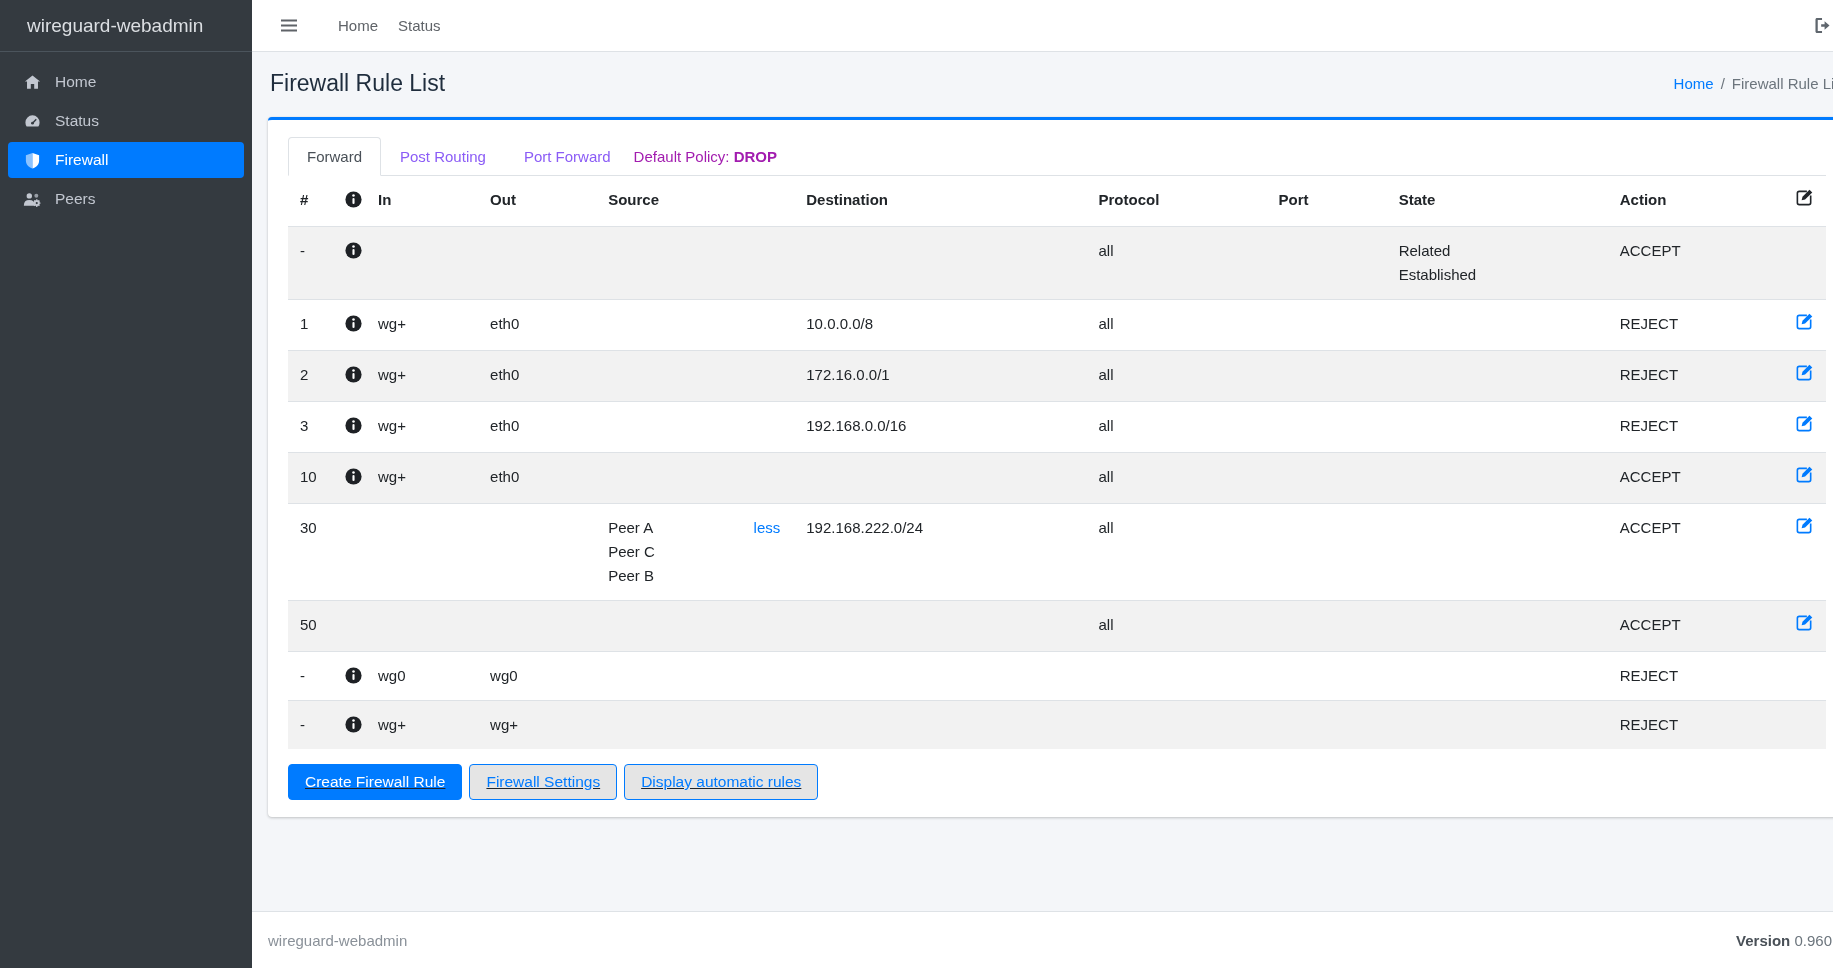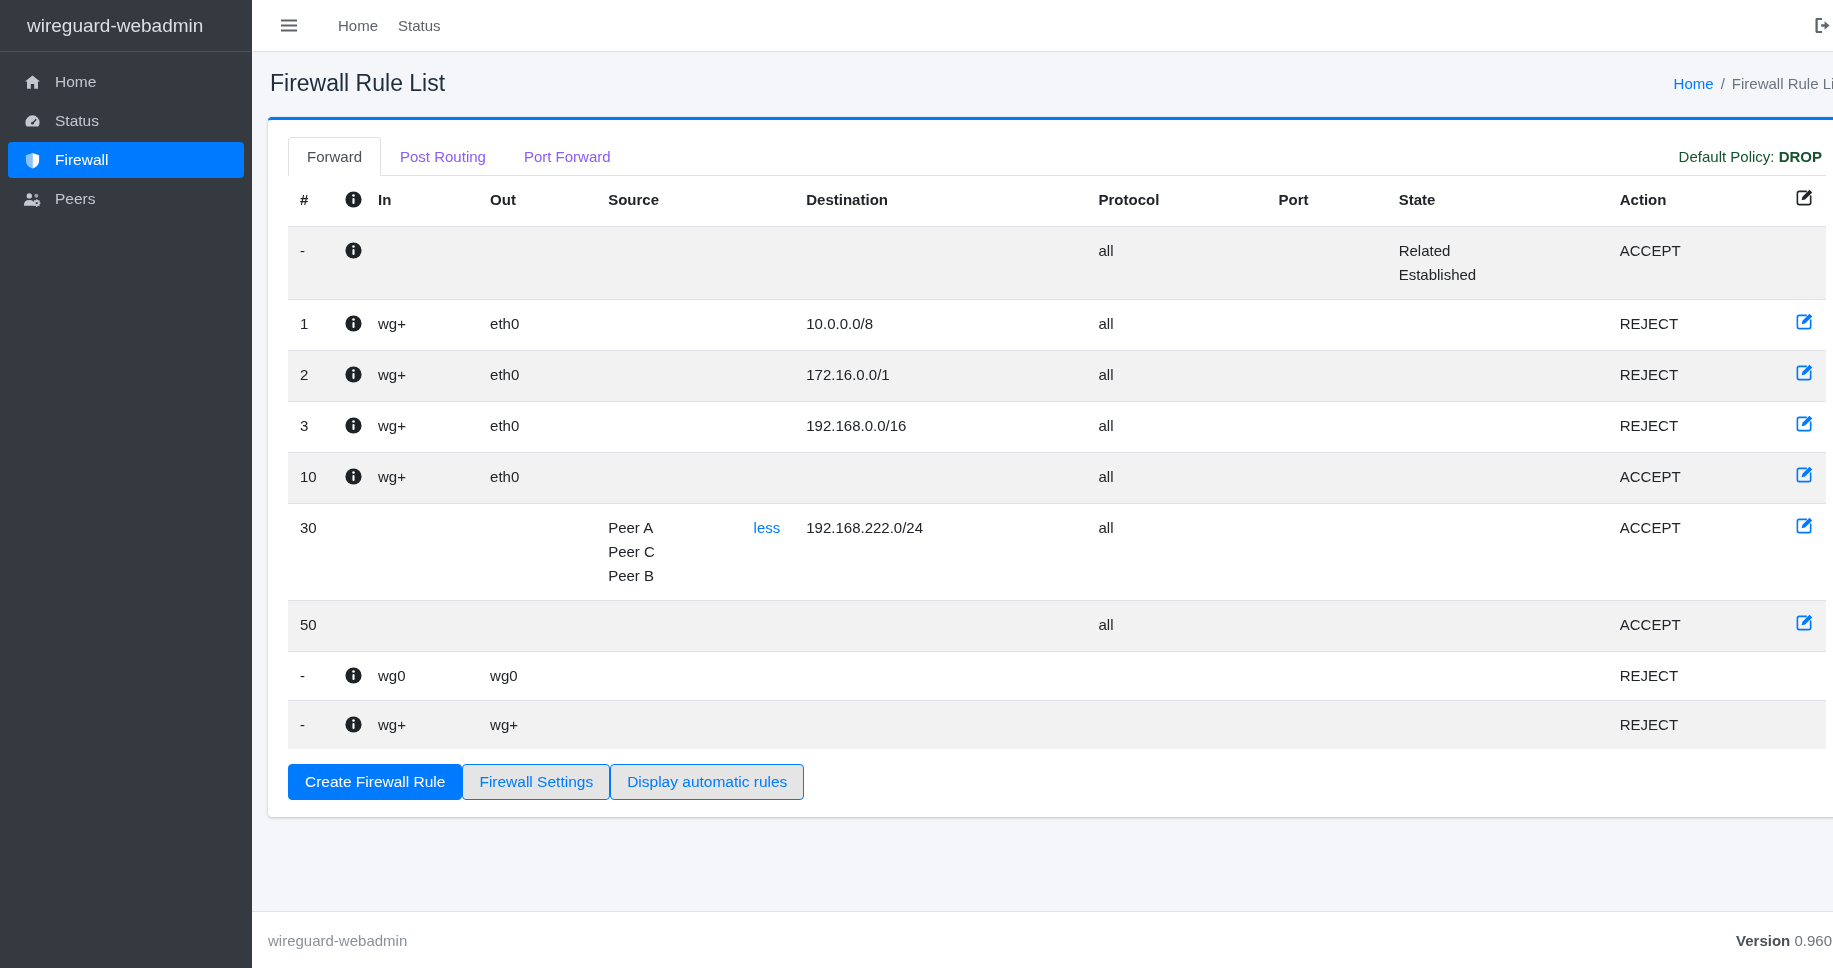--- a/index.html
+++ b/index.html
@@ -43,47 +43,47 @@
   .breadcrumb a { color:#007bff; text-decoration:none; cursor:pointer; }
   .breadcrumb .sep { color:#6c757d; padding:0 7px; }
   .breadcrumb .current { color:#6c757d; }
 
   
   .card {
     background:#fff; border-radius:4px; border-top:3px solid #007bff;
     box-shadow:0 0 1px rgba(0,0,0,.125), 0 1px 3px rgba(0,0,0,.2);
   }
   .card-body { padding:17px 20px; }
-  .tabs-bar { display:flex; justify-content:space-between; align-items:flex-end; border-bottom:1px solid #dee2e6; }
+  .tabs-bar { display:flex; align-items:flex-end; border-bottom:1px solid #dee2e6; }
   .tabs { display:flex; list-style:none; }
   .tab {
     padding:10px 18px; font-size:15px; color:#8b5cf6; cursor:pointer;
     border:1px solid transparent; border-radius:4px 4px 0 0; margin-bottom:-1px;
   }
   .tab.active { color:#495057; background:#fff; border-color:#dee2e6 #dee2e6 #fff; }
-  .default-policy { padding:10px 4px; color:#14532d; font-size:15px; white-space:nowrap; }
+  .default-policy { padding:10px 4px; color:#a21caf; font-size:15px; white-space:nowrap; }
   .default-policy b { font-weight:700; }
 
   
   table { width:100%; border-collapse:collapse; table-layout:fixed; }
   th, td { text-align:left; vertical-align:top; padding:12px; line-height:24px; font-size:15px; }
   th { font-weight:700; color:#212529; }
   tbody tr { border-top:1px solid #dee2e6; }
   tbody tr:nth-child(odd) { background:rgba(0,0,0,.05); }
   .col-num{width:45px}.col-info{width:33px}.col-in{width:112px}.col-out{width:118px}
   .col-src{width:198px}.col-dst{width:292px}.col-proto{width:180px}.col-port{width:120px}
   .col-state{width:221px}.col-action{width:162px}.col-edit{width:56px}
   .src-wrap { display:flex; justify-content:space-between; align-items:flex-start; }
   .less-link { color:#007bff; text-decoration:none; cursor:pointer; padding-right:2px; }
   .edit-link { color:#007bff; cursor:pointer; display:inline-flex; }
   .th-edit-icon { color:#212529; display:inline-flex; }
   .info-ic { display:inline-flex; vertical-align:-3px; cursor:pointer; }
 
   
-  .btn-row { display:flex; gap:0; margin-top:15px; }
+  .btn-row { display:flex; gap:7px; margin-top:15px;text-decoration:underline; }
   .btn {
     font-size:15.5px; padding:8px 16px; border-radius:4px; cursor:pointer;
     border:1px solid #007bff; background:#e5e5e5; color:#007bff; font-family:inherit;
   }
   .btn.primary { background:#007bff; color:#fff; }
 
   
   .footer {
     flex-shrink:0; height:57px; background:#fff; border-top:1px solid #dee2e6;
     display:flex; align-items:center; justify-content:space-between;

